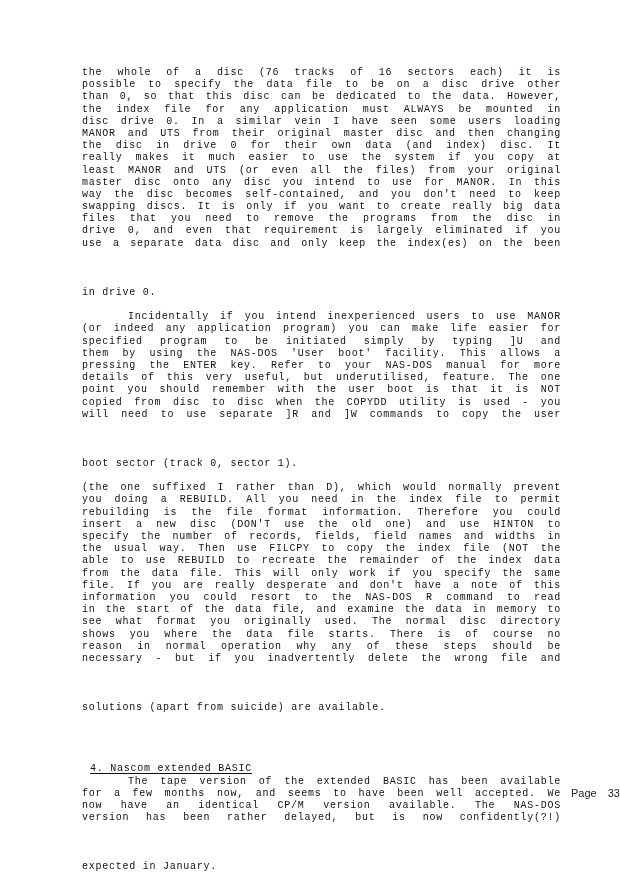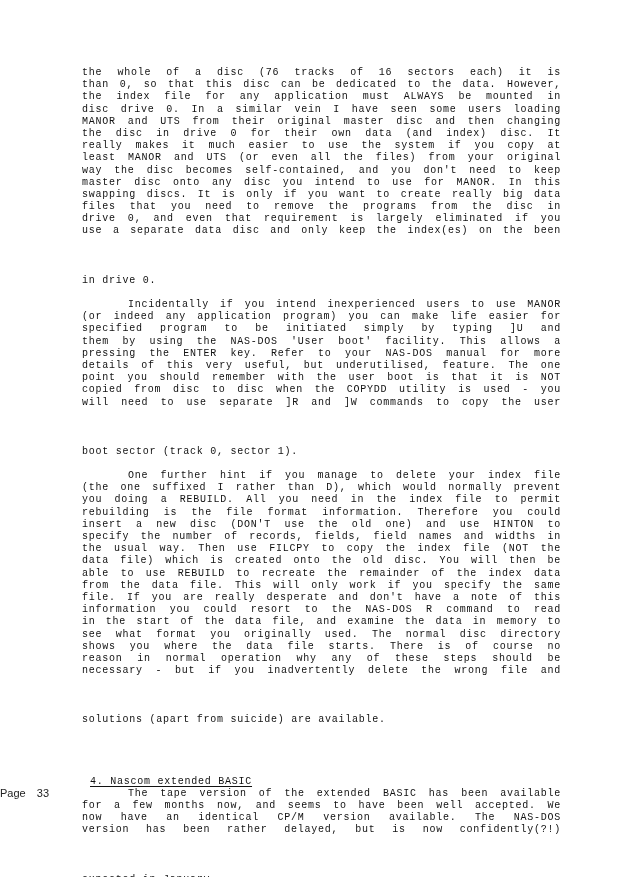--- a/index.html
+++ b/index.html
@@ -51,43 +51,44 @@
       padding-left: 8px;
     }
     .indent {
       padding-left: 46px;
     }
     .footer {
       position: absolute;
       top: 787px;
       left: 0;
       width: 620px;
-      text-align: left;
+      text-align: right;
       font-family: "Liberation Sans", "DejaVu Sans", sans-serif;
       font-size: 11px;
       color: #222222;
       word-spacing: 8px;
     }
   </style>
 </head>
 <body>
 
 <div class="page">
 
   <div class="para">
     <span class="line">the whole of a disc  (76  tracks  of  16  sectors  each)  it  is</span>
+    <span class="line">possible to specify the data file to be on a  disc  drive  other</span>
     <span class="line">than 0, so that this disc can be dedicated to the data. However,</span>
     <span class="line">the index file for any application must  ALWAYS  be  mounted  in</span>
     <span class="line">disc drive 0. In a similar vein I have seen some  users  loading</span>
     <span class="line">MANOR and UTS from their original master disc and then  changing</span>
     <span class="line">the disc in drive 0 for their own  data  (and  index)  disc.  It</span>
     <span class="line">really makes it much easier to use the system  if  you  copy  at</span>
     <span class="line">least MANOR and UTS (or even all the files) from  your  original</span>
+    <span class="line">master disc onto any disc you intend to use for MANOR.  In  this</span>
     <span class="line">way the disc becomes self-contained, and you don't need to  keep</span>
-    <span class="line">master disc onto any disc you intend to use for MANOR.  In  this</span>
     <span class="line">swapping discs. It is only if you want to create really big data</span>
     <span class="line">files that you need to remove the  programs  from  the  disc  in</span>
     <span class="line">drive 0, and even that requirement is largely eliminated if  you</span>
     <span class="line">use a separate data disc and only keep the index(es) on the been</span>
     <span class="line last">in drive 0.</span>
   </div>
 
   <span class="gap"></span>
 
   <div class="para">
@@ -99,28 +100,26 @@
     <span class="line">details of this very useful, but underutilised, feature. The one</span>
     <span class="line">point you should remember with the user boot is that it  is  NOT</span>
     <span class="line">copied from disc to disc when the COPYDD utility is used  -  you</span>
     <span class="line">will need to use separate ]R and ]W commands to  copy  the  user</span>
     <span class="line last">boot sector (track 0, sector 1).</span>
   </div>
 
   <span class="gap"></span>
 
   <div class="para">
-    <span class="line indent">One further hint if you manage to  delete  your  index  file</span>
     <span class="line">(the one suffixed I rather than D), which would normally prevent</span>
     <span class="line">you doing a REBUILD. All you need in the index  file  to  permit</span>
     <span class="line">rebuilding is the file format information. Therefore  you  could</span>
     <span class="line">insert a new disc (DON'T use the old  one)  and  use  HINTON  to</span>
     <span class="line">specify the number of records, fields, field names and widths in</span>
     <span class="line">the usual way. Then use FILCPY to copy the index file  (NOT  the</span>
-    <span class="line">data file) which is created onto the old disc. You will then  be</span>
     <span class="line">able to use REBUILD to recreate the remainder of the index  data</span>
     <span class="line">from the data file. This will only work if you specify the  same</span>
     <span class="line">file. If you are really desperate and don't have a note of  this</span>
     <span class="line">information you could resort to the NAS-DOS  R command  to  read</span>
     <span class="line">in the start of the data file, and examine the data in memory to</span>
     <span class="line">see what format you originally used. The normal  disc  directory</span>
     <span class="line">shows you where the data file starts.  There  is  of  course  no</span>
     <span class="line">reason in normal operation why any  of  these  steps  should  be</span>
     <span class="line">necessary - but if you inadvertently delete the wrong  file  and</span>
     <span class="line last">solutions (apart from suicide) are available.</span>

